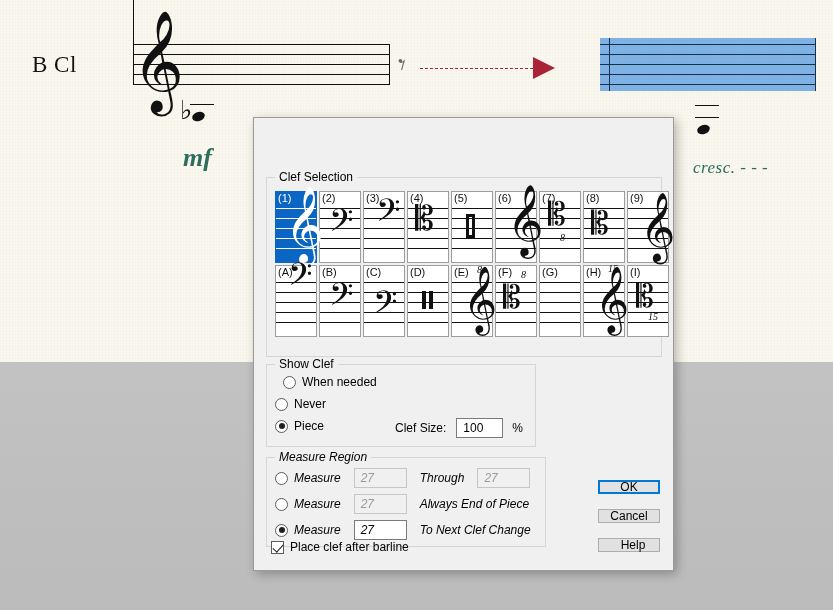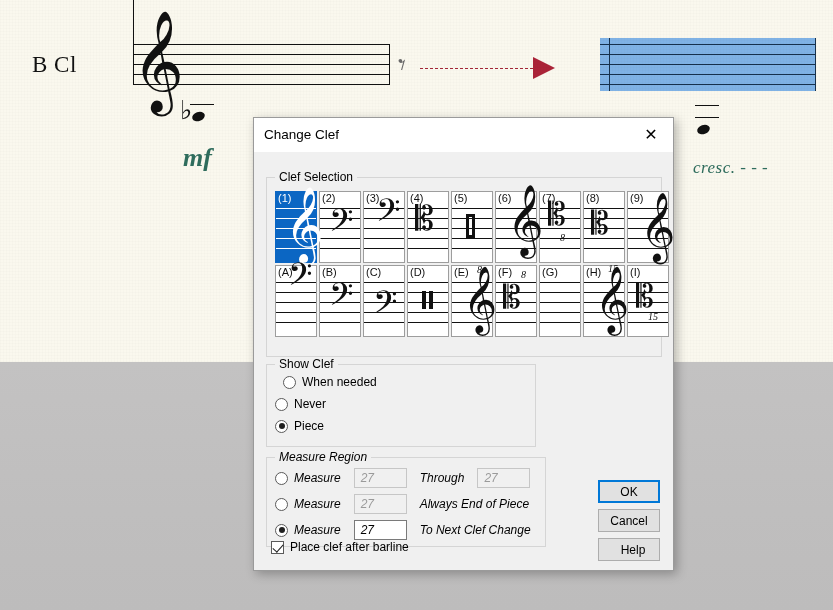--- a/index.html
+++ b/index.html
@@ -154,21 +154,21 @@
   .opt-row{position:absolute;display:flex;align-items:center;gap:6px;font-size:12px;}
 
   .txtbox{
     border:1px solid #7a7a7a;background:#fff;height:20px;box-sizing:border-box;
     font-size:12px;font-family:"Liberation Sans", sans-serif;color:#000;
     display:flex;align-items:center;padding-left:6px;
   }
   .txtbox.dis{background:#f0f0f0;border-color:#c6c6c6;color:#9a9a9a;}
 
   .btn{
-    position:absolute;width:62px;height:23px;background:#e1e1e1;border:1px solid #adadad;
+    position:absolute;width:62px;height:14px;background:#e1e1e1;border:1px solid #adadad;
     font-size:12px;font-family:"Liberation Sans", sans-serif;color:#000;
     display:flex;align-items:center;justify-content:center;cursor:default;box-sizing:border-box;
   }
   .btn.primary{border:2px solid #0078d7;background:#e1e1e1;}
 </style>
 </head>
 <body>
 
 <div id="score-page">
 
@@ -210,24 +210,20 @@
   <div class="ledger" style="left:695px;top:117px;width:24px;"></div>
   <div class="notehead" style="left:697px;top:125px;"></div>
 
   <div class="cresc" style="left:693px;top:158px;">cresc. - - -</div>
 </div>
 
 <div id="gray-area"></div>
 
 <div id="dialog">
 
-  <div id="titlebar">
-    <div class="title">Change Clef</div>
-    <div id="close-btn">✕</div>
-  </div>
 
   <div class="group" style="left:12px;top:42px;width:394px;height:178px;">
     <div class="legend">Clef Selection</div>
 
     <div id="clef-grid">
 
       <div class="clef-row">
 
         <div class="clef-cell sel">
           <div class="cl-ln" style="top:16px;"></div>
@@ -434,20 +430,25 @@
     <div class="opt-row" style="left:8px;top:32px;">
       <span class="radio"></span>
       <span>Never</span>
     </div>
 
     <div class="opt-row" style="left:8px;top:54px;">
       <span class="radio on"></span>
       <span>Piece</span>
     </div>
 
+    <div class="opt-row" style="left:128px;top:53px;">
+      <span>Clef Size:</span>
+      <span class="txtbox" style="width:47px;margin-left:4px;">100</span>
+      <span style="margin-left:3px;">%</span>
+    </div>
   </div>
 
   <div class="group" style="left:12px;top:322px;width:278px;height:88px;font-style:italic;">
     <div class="legend">Measure Region</div>
 
     <div class="opt-row" style="left:8px;top:10px;">
       <span class="radio"></span>
       <span>Measure</span>
       <span class="txtbox dis" style="width:53px;margin-left:7px;">27</span>
       <span style="margin-left:7px;">Through</span>

